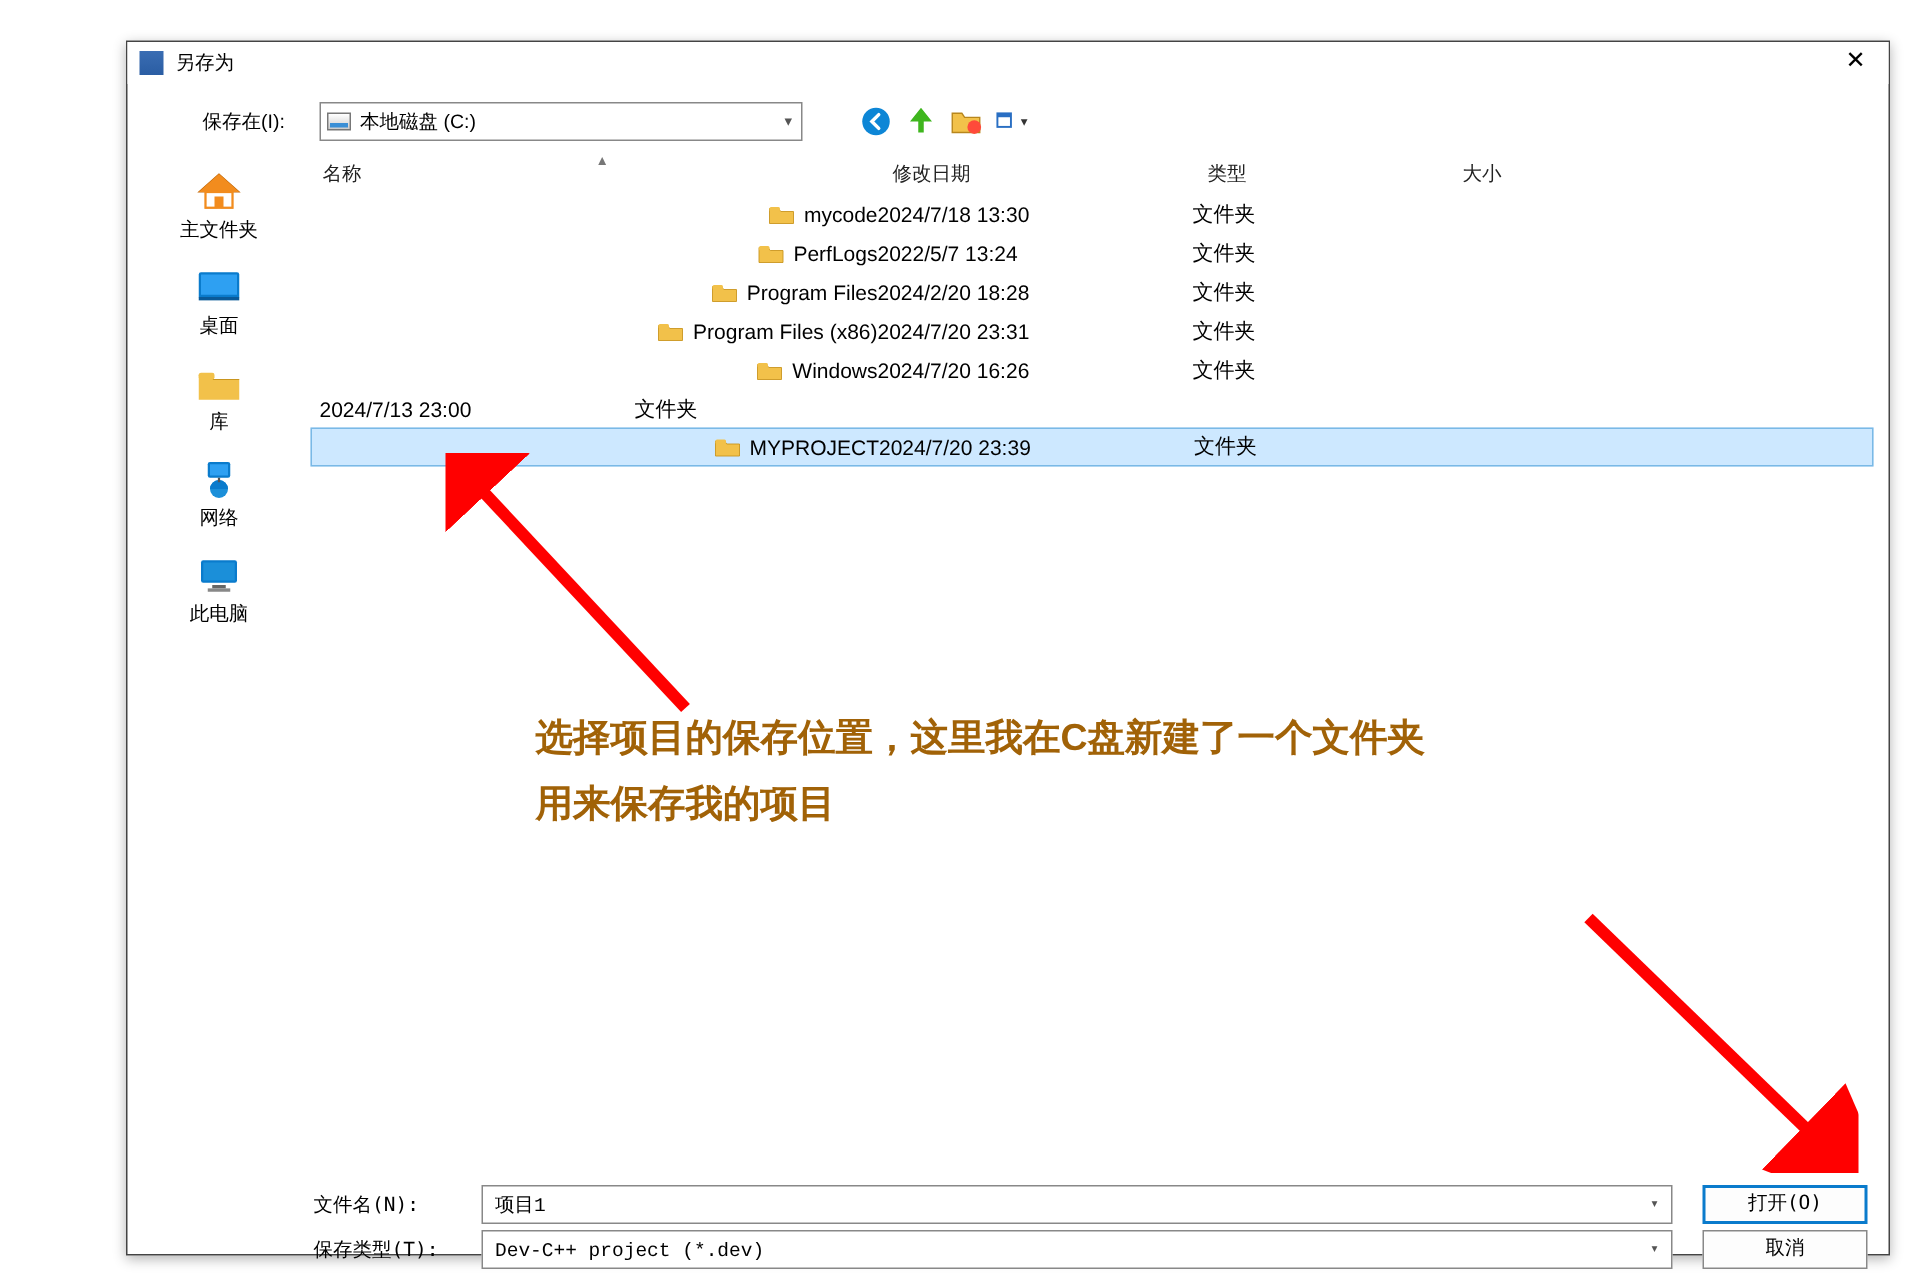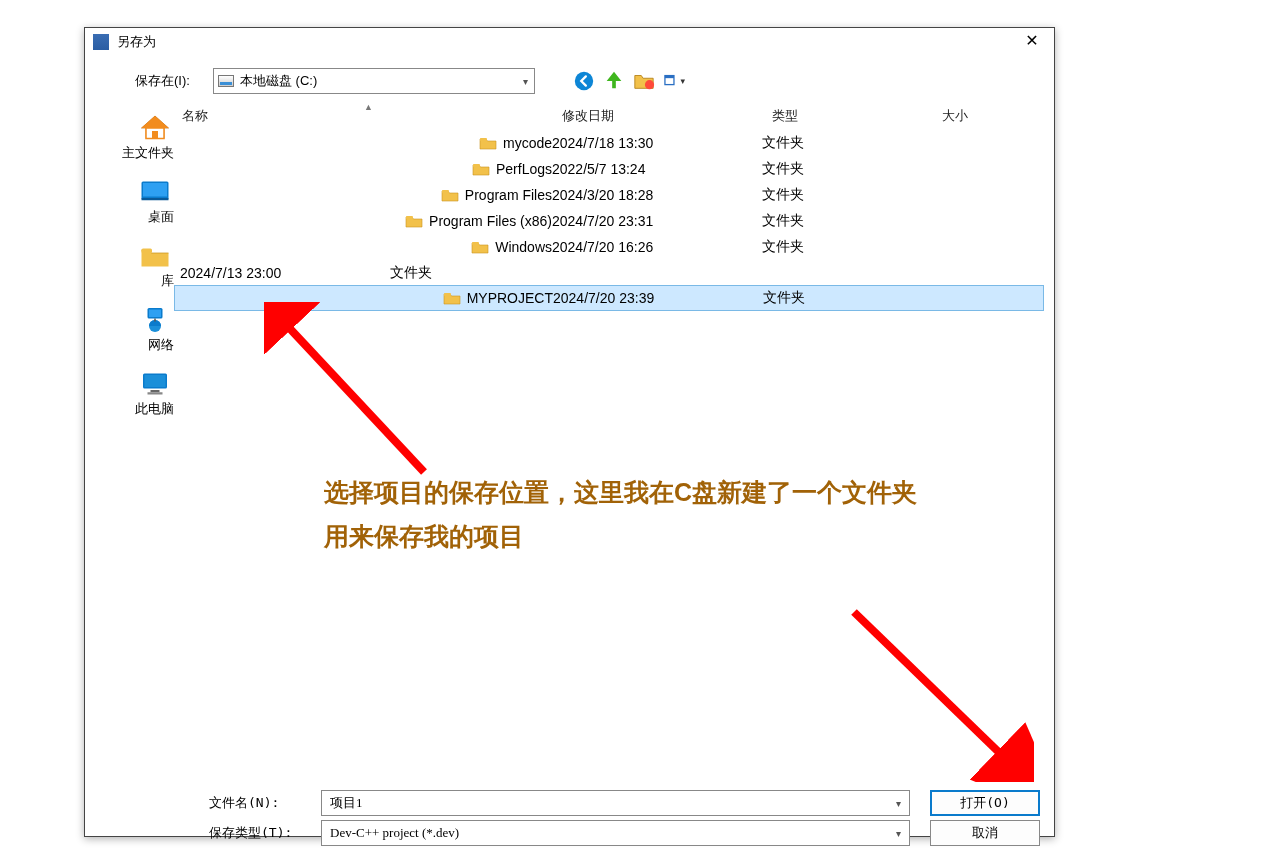--- a/index.html
+++ b/index.html
@@ -8,21 +8,21 @@
   font-size: 13px;
   background: #fff;
   width: 1280px;
   height: 857px;
   position: relative;
 }
 .dialog {
   position: absolute;
   left: 84px;
   top: 27px;
-  width: 971px;
+  width: 1176px;
   height: 810px;
   background: #fff;
   border: 1px solid #444;
   box-shadow: 0 2px 8px rgba(0,0,0,0.3);
 }
 .title-bar {
   height: 28px;
   background: #fff;
   display: flex;
   align-items: center;
@@ -86,21 +86,21 @@
   display: flex;
   height: 680px;
 }
 .sidebar {
   width: 122px;
   padding-top: 4px;
 }
 .sb-item {
   display: flex;
   flex-direction: column;
-  align-items: flex-end;
+  align-items: center;
   padding: 6px 0 8px 0;
   cursor: pointer;
   font-size: 13px;
 }
 .sb-icon {
   width: 38px; height: 32px;
   display: flex; align-items: center; justify-content: center;
 }
 .home-icon svg, .desktop-icon svg, .lib-icon svg, .pc-icon svg, .net-icon svg {
   width: 36px; height: 30px;
@@ -181,21 +181,21 @@
   font-family: "SimSun", monospace;
 }
 .footer-combo {
   flex: 1;
   height: 26px;
   border: 1px solid #888;
   background: #fff;
   display: flex; align-items: center;
   padding: 0 8px;
   position: relative;
-  font-family: Liberation Serif, serif;
+  font-family: Liberation Mono, monospace;
   font-size: 13px;
 }
 .footer-combo .dd-arrow {
   position:absolute; right:8px; top:50%;
   transform: translateY(-50%);
   font-size: 10px; color: #555;
 }
 .footer-btn {
   width: 110px; height: 26px;
   border: 1px solid #888;
@@ -360,21 +360,21 @@
             <div class="cell-size"></div>
           </div>
           <div class="file-row">
             <div class="cell-name">
               <span class="folder-icon"><svg viewBox="0 0 18 14">
                   <path d="M1 3h6l1.5 2H17v8H1z" fill="#f2c14a" stroke="#c9951e" stroke-width="0.6"></path>
                   <rect x="1" y="2" width="7" height="3" rx="1" fill="#f2c14a"></rect>
                 </svg></span>
               <span>Program Files</span>
             </div>
-            <div class="cell-date">2024/3/20 18:28</div>
+            <div class="cell-date">2024/2/20 18:28</div>
             <div class="cell-type">文件夹</div>
             <div class="cell-size"></div>
           </div>
           <div class="file-row">
             <div class="cell-name">
               <span class="folder-icon"><svg viewBox="0 0 18 14">
                   <path d="M1 3h6l1.5 2H17v8H1z" fill="#f2c14a" stroke="#c9951e" stroke-width="0.6"></path>
                   <rect x="1" y="2" width="7" height="3" rx="1" fill="#f2c14a"></rect>
                 </svg></span>
               <span>Program Files (x86)</span>

